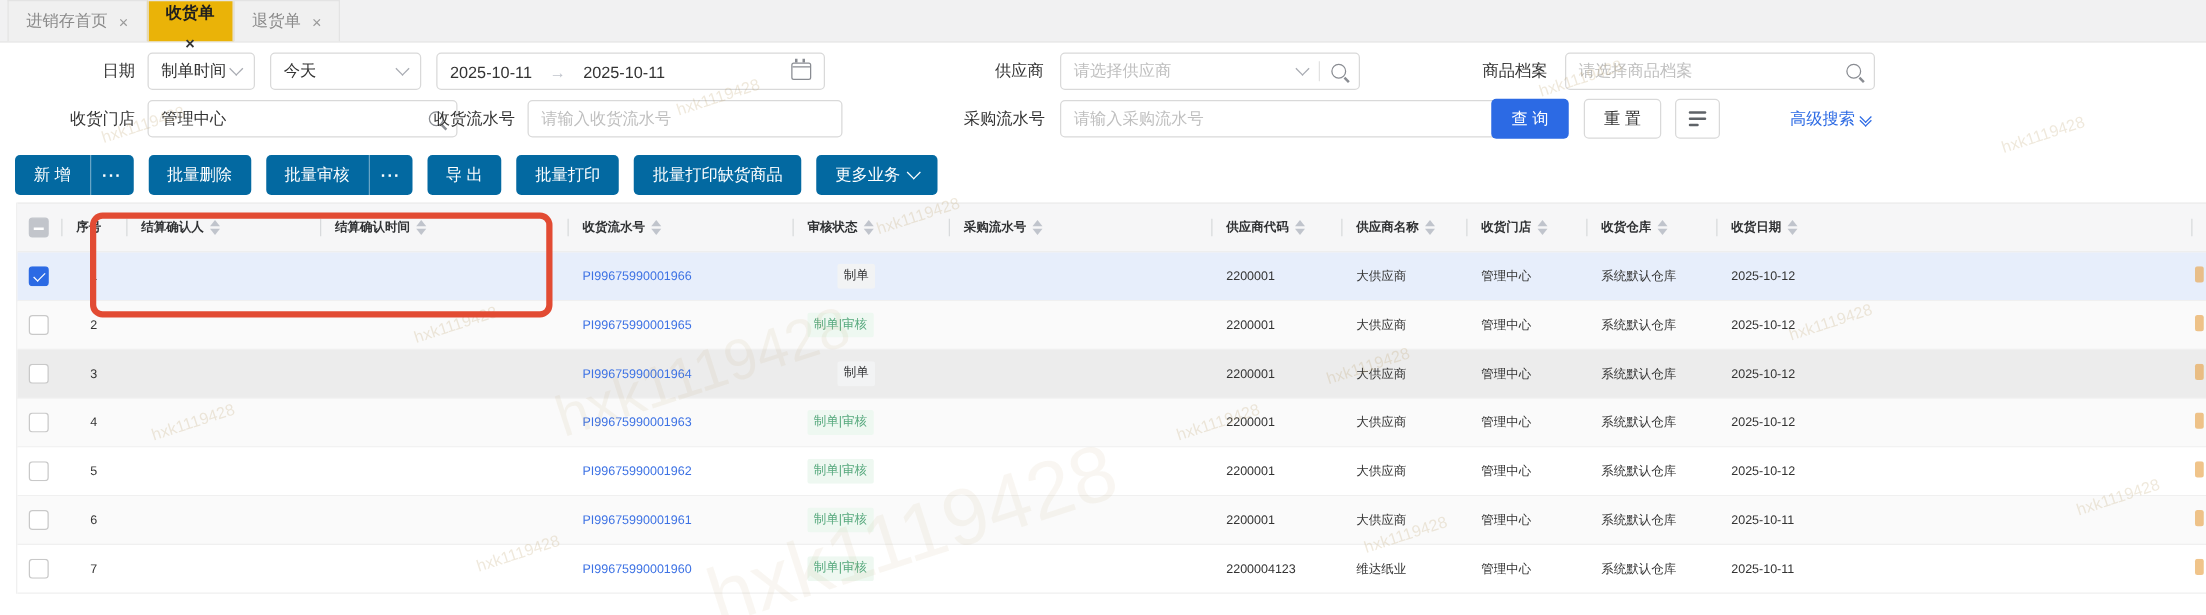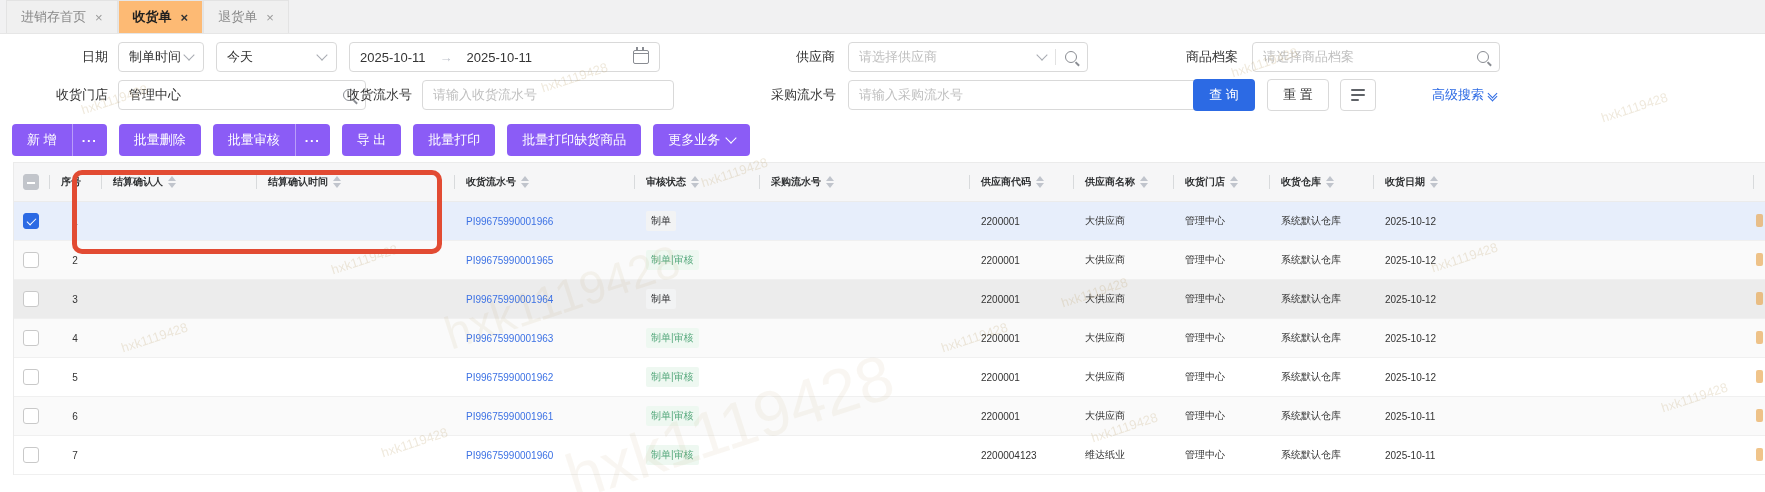--- a/index.html
+++ b/index.html
@@ -6,21 +6,21 @@
   body{font-family:"Liberation Sans","DejaVu Sans",sans-serif;}
   .app{position:relative;width:1765px;height:492px;overflow:hidden;background:#fff;}
 
   
   .tabbar{position:absolute;top:0;left:0;width:100%;height:33px;background:#f1f1f2;
     border-bottom:1px solid #e6e6e6;display:flex;align-items:stretch;}
   .tab{display:flex;align-items:center;gap:9px;padding:0 14px;font-size:13px;color:#8a8a8a;
     background:#f0f0f0;border:1px solid #e3e3e3;border-bottom:none;cursor:pointer;white-space:nowrap;}
   .tab:first-child{margin-left:6px;text-align:right;}
   .tab .x{font-size:13px;color:#9a9a9a;line-height:1;}
-  .tab.active{background:#fdba74;color:#1f1f1f;font-weight:bold;border-color:#e6e6e6;}
+  .tab.active{background:#eab308;color:#1f1f1f;font-weight:bold;border-color:#e6e6e6;flex-direction:column;}
   .tab.active .x{color:#333;font-weight:bold;}
 
   
   .fl{position:absolute;height:30px;line-height:30px;font-size:13px;color:#333;text-align:right;white-space:nowrap;}
   .box{position:absolute;height:30px;box-sizing:border-box;border:1px solid #d9d9d9;border-radius:4px;
     background:#fff;display:flex;align-items:center;padding:0 10px;font-size:13px;color:#333;white-space:nowrap;}
   .ph{color:#bfbfbf;}
   .chev{width:7px;height:7px;border-right:1.5px solid #a8abb2;border-bottom:1.5px solid #a8abb2;
     transform:rotate(45deg);margin-top:-4px;flex:none;}
   .chev.blue{border-color:#2C6AE4;}
@@ -38,21 +38,21 @@
   .btn.plain{background:#fff;border:1px solid #d9d9d9;color:#333;}
   .listicon{display:flex;flex-direction:column;gap:3px;align-items:flex-start;}
   .listicon b{display:block;height:2px;background:#5f6368;border-radius:1px;}
   .lnk{position:absolute;height:32px;display:flex;align-items:center;gap:5px;color:#2C6AE4;font-size:13px;cursor:pointer;}
   .dblchev{display:flex;flex-direction:column;gap:0;}
   .dblchev .chev{margin-top:0;width:6px;height:6px;}
   .dblchev .chev+.chev{margin-top:-4px;}
 
   
   .actions{position:absolute;top:124px;left:12px;display:flex;gap:12px;}
-  .abtn{height:32px;background:#8b5cf6;color:#fff;border-radius:4px;display:flex;align-items:center;
+  .abtn{height:32px;background:#0369a1;color:#fff;border-radius:4px;display:flex;align-items:center;
     font-size:13px;cursor:pointer;white-space:nowrap;}
   .abtn .main{padding:0 15px;display:flex;align-items:center;gap:7px;}
   .abtn .split{width:1px;align-self:stretch;background:rgba(255,255,255,.4);}
   .abtn .dots{padding:0 9px;font-weight:bold;letter-spacing:1px;}
 
   
   .table{position:absolute;top:162px;left:13px;width:1752px;font-size:10px;color:#333;
     border-left:1px solid #ebebeb;box-sizing:border-box;
     --cols:35px 52px 155px 198px 180px 125px 210px 104px 100px 96px 104px 380px 13px;}
   .thead{display:grid;grid-template-columns:var(--cols);height:38px;background:#f6f6f7;
@@ -74,21 +74,21 @@
   .c-no{padding-left:0;text-align:center;}
   .cb{display:inline-block;width:16px;height:16px;box-sizing:border-box;border:1px solid #c9c9c9;
     border-radius:3px;background:#fff;position:relative;vertical-align:middle;cursor:pointer;}
   .cb.checked{background:#2C6AE4;border-color:#2C6AE4;}
   .cb.checked::after{content:"";position:absolute;left:5px;top:2px;width:4px;height:8px;
     border-right:1.8px solid #fff;border-bottom:1.8px solid #fff;transform:rotate(45deg);}
   .cb.indet{background:#c2c5cb;border-color:#c2c5cb;}
   .cb.indet::after{content:"";position:absolute;left:3px;top:7px;width:8px;height:2px;background:#fff;}
   .link{color:#3D72E4;text-decoration:none;cursor:pointer;}
   .badge{display:inline-block;line-height:20px;padding:0 5px;border-radius:2px;}
-  .badge.draft{color:#303133;background:#f2f3f4;}
+  .badge.draft{color:#303133;background:#f2f3f4;margin-left:24px;}
   .badge.audited{color:#55A87C;background:#eef8f1;}
   .sliver{display:inline-block;width:7px;height:13px;border-radius:2px;background:#e8a44c;opacity:.65;margin-left:3px;}
 
   
   .annot{position:absolute;left:72px;top:170px;width:360px;height:74px;border:5px solid #E24B33;
     border-radius:10px;z-index:20;pointer-events:none;}
 
   
   .wm-layer{position:absolute;inset:0;z-index:6;pointer-events:none;overflow:hidden;}
   .wm{position:absolute;font-size:13px;color:#b89b62;opacity:.22;transform:rotate(-18deg);white-space:nowrap;}

